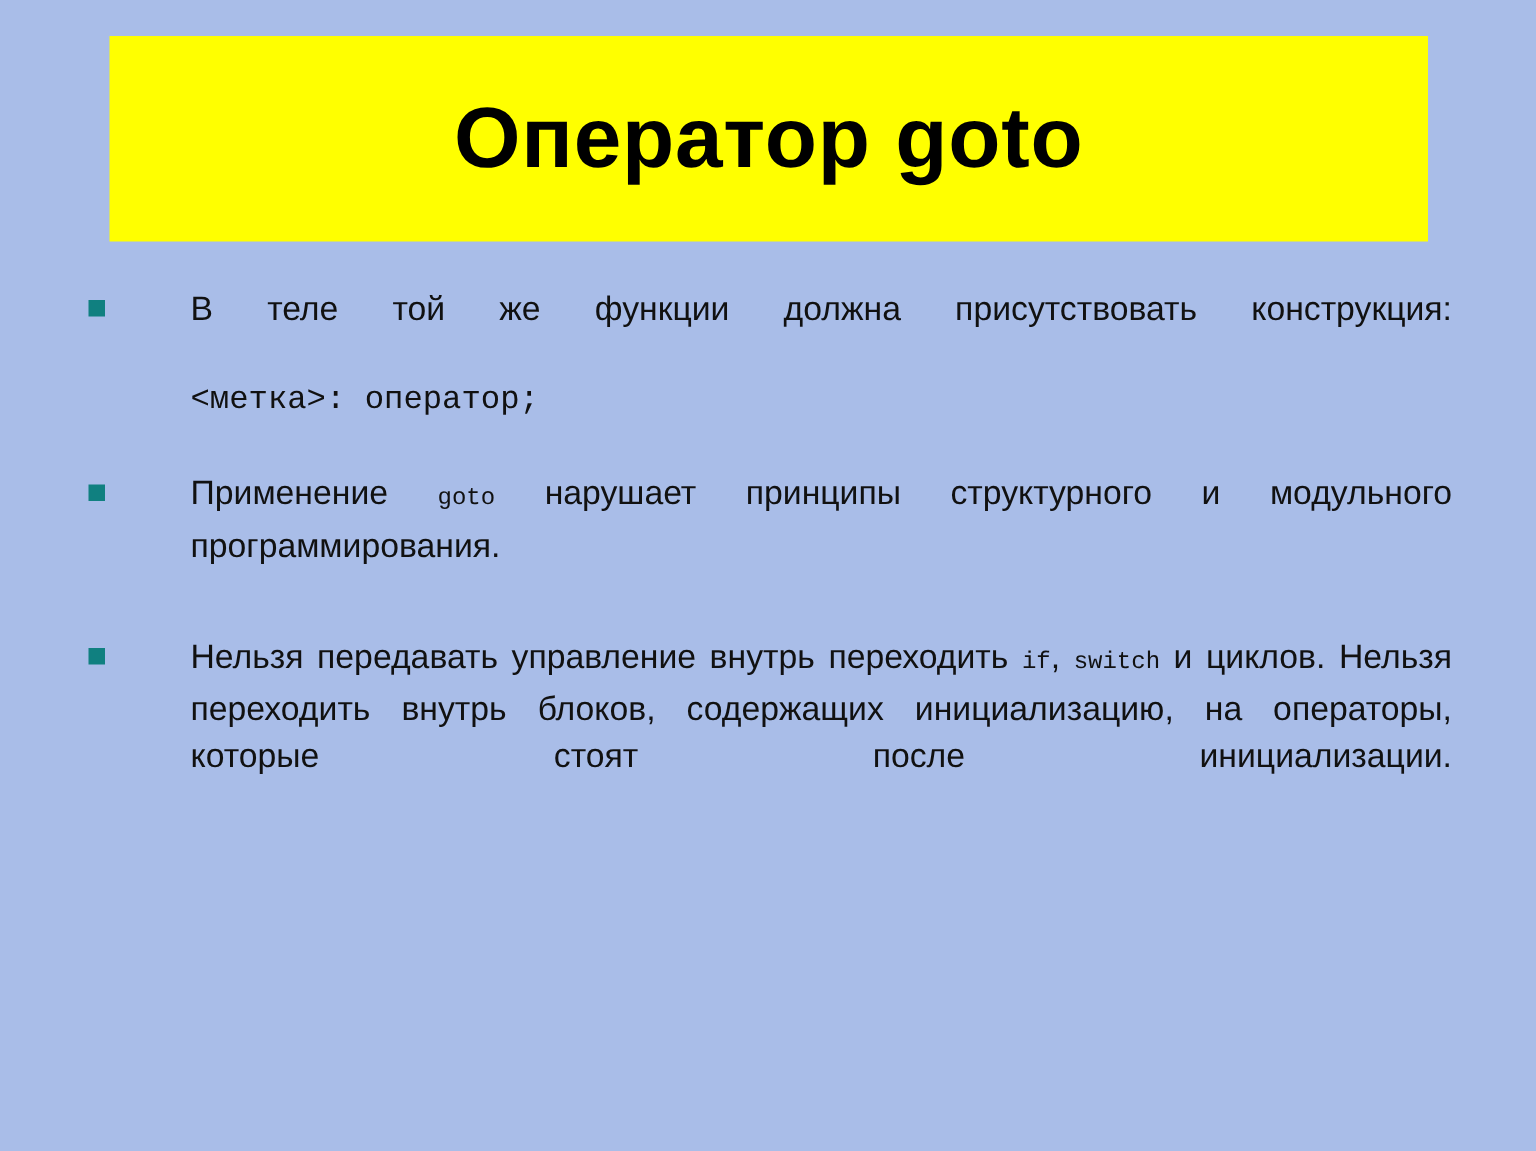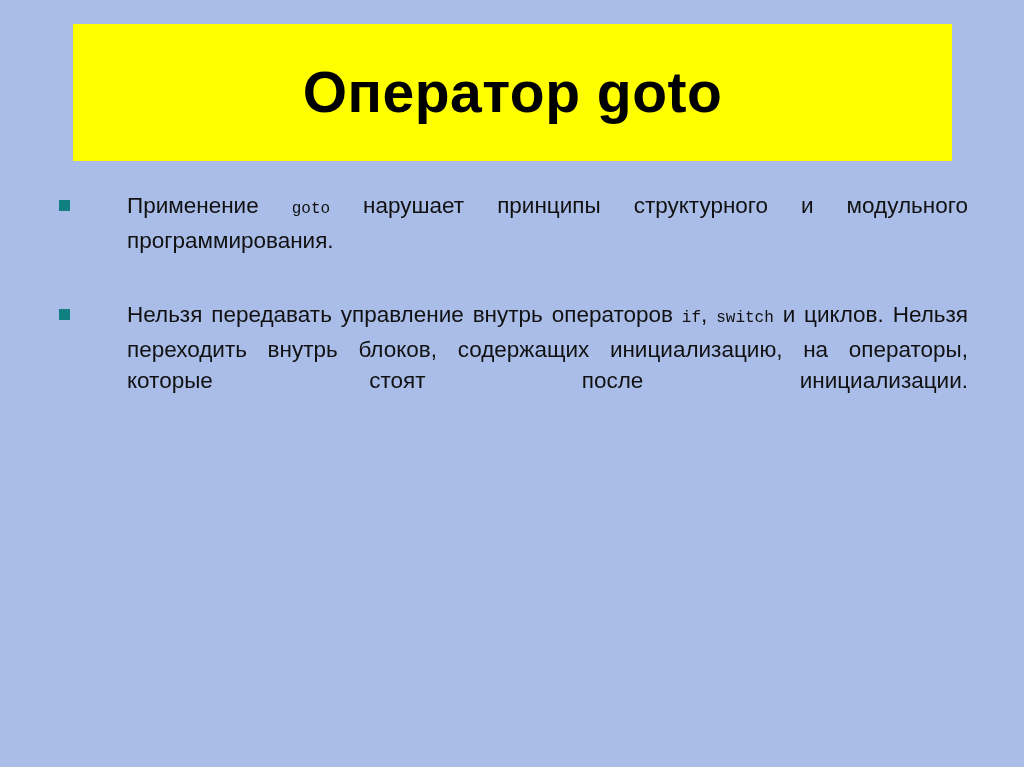--- a/index.html
+++ b/index.html
@@ -107,25 +107,30 @@
 <body>
 
 <div class="slide">
 
   <div class="title-banner">
     <div class="title-text">Оператор goto</div>
   </div>
 
   <div class="body-list">
 
+    <div class="bullet-row gap-1">
+      <span class="bullet-marker"></span>
+      <p class="bullet-text"><span>В теле той же функции должна присутствовать конструкция:</span></p>
+      <span class="code-line">&lt;метка&gt;: оператор;</span>
+    </div>
 
     <div class="bullet-row gap-2">
       <span class="bullet-marker"></span>
       <p class="bullet-text"><span>Применение </span><code class="mono">goto</code><span> нарушает принципы структурного и модульного программирования.</span></p>
     </div>
 
     <div class="bullet-row">
       <span class="bullet-marker"></span>
-      <p class="bullet-text"><span>Нельзя передавать управление внутрь операторов </span><code class="mono">if</code><span>, </span><code class="mono">switch</code><span> и циклов. Нельзя переходить внутрь блоков, содержащих инициализацию, на операторы, которые стоят после инициализации.</span></p>
+      <p class="bullet-text"><span>Нельзя передавать управление внутрь переходить </span><code class="mono">if</code><span>, </span><code class="mono">switch</code><span> и циклов. Нельзя переходить внутрь блоков, содержащих инициализацию, на операторы, которые стоят после инициализации.</span></p>
     </div>
 
   </div>
 </div>
 
 </body></html>

